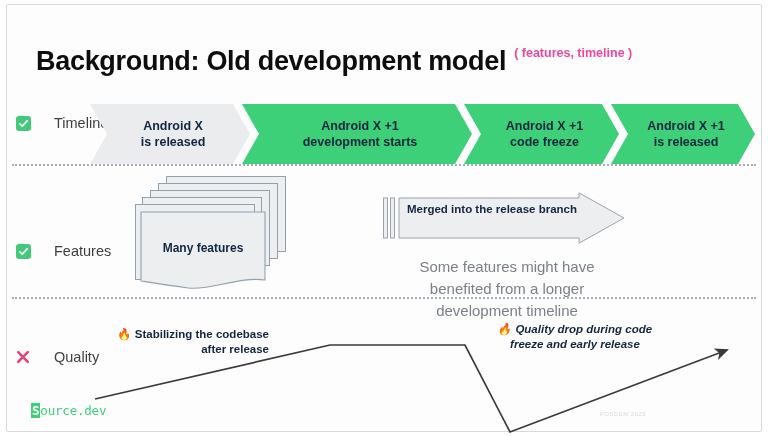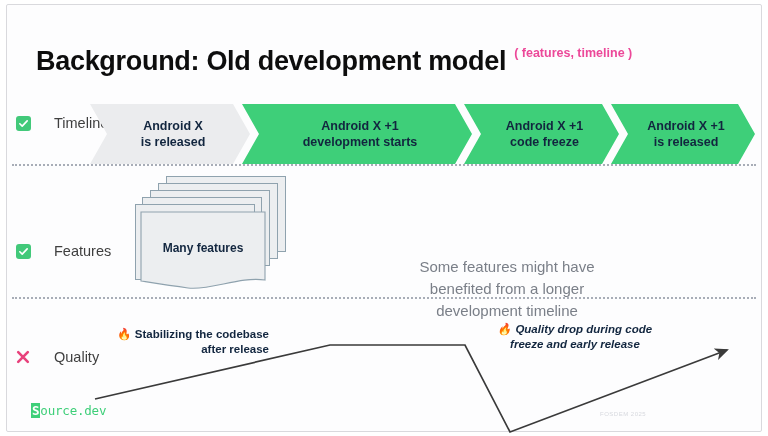--- a/index.html
+++ b/index.html
@@ -336,20 +336,28 @@
     <div class="card k2"></div>
     <div class="card k1"></div>
     <div class="card k0">
       <svg class="wavy" viewBox="0 0 126 78" preserveAspectRatio="none" aria-hidden="true">
         <path d="M1,1 L125,1 L125,69 C100,65 70,80 48,77 C30,74.5 14,72 1,70 Z" fill="#eceef0" stroke="#8fa2ae" stroke-width="1.1"></path>
       </svg>
       <div class="card-text">Many features</div>
     </div>
   </div>
 
+  <div id="merge-arrow">
+    <svg width="242" height="52" viewBox="0 0 242 52" aria-hidden="true">
+      <rect x="0.5" y="6" width="4" height="40" fill="#eceef0" stroke="#9aa3ad" stroke-width="1"></rect>
+      <rect x="7.5" y="6" width="4" height="40" fill="#eceef0" stroke="#9aa3ad" stroke-width="1"></rect>
+      <path d="M16,6 L196,6 L196,0.8 L241,26 L196,51.2 L196,46 L16,46 Z" fill="#eceef0" stroke="#9aa3ad" stroke-width="1" stroke-linejoin="round"></path>
+    </svg>
+    <div class="merge-label">Merged into the release branch</div>
+  </div>
 
   <div class="caption">Some features might have benefited from a longer development timeline</div>
 
   <div class="anno anno-1">
     <span class="fire">🔥</span>
     <span>Stabilizing the codebase after release</span>
   </div>
   <div class="anno anno-2">
     <span class="fire">🔥</span>
     <span>Quality drop during code freeze and early release</span>

